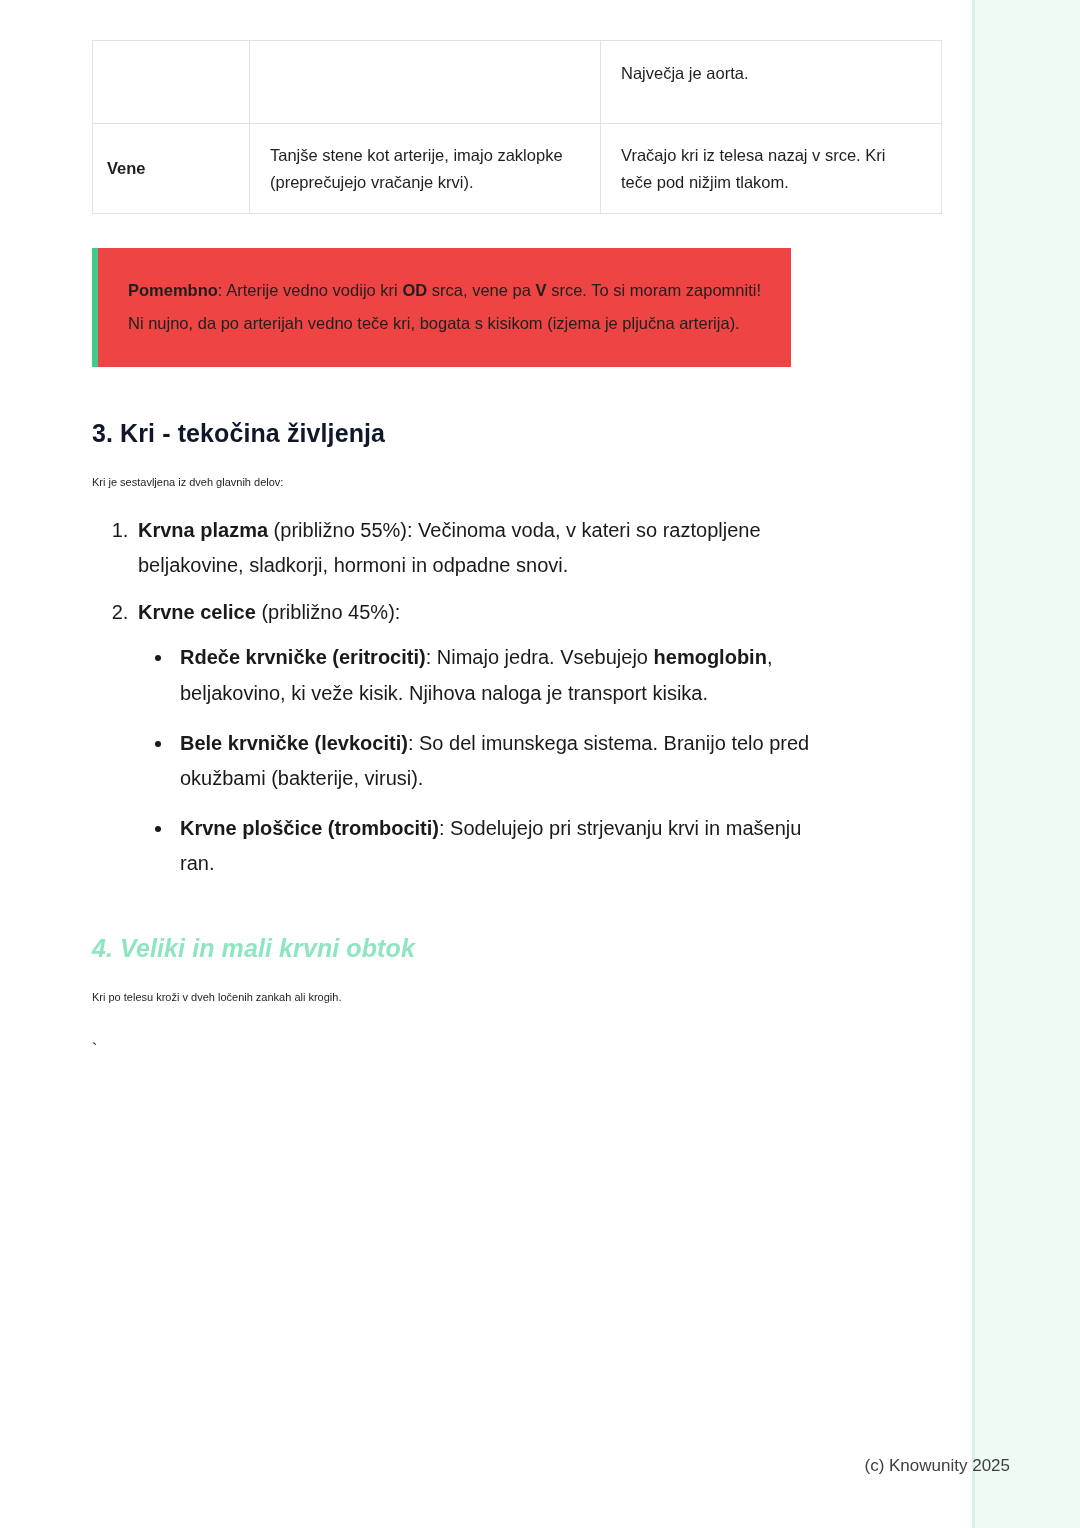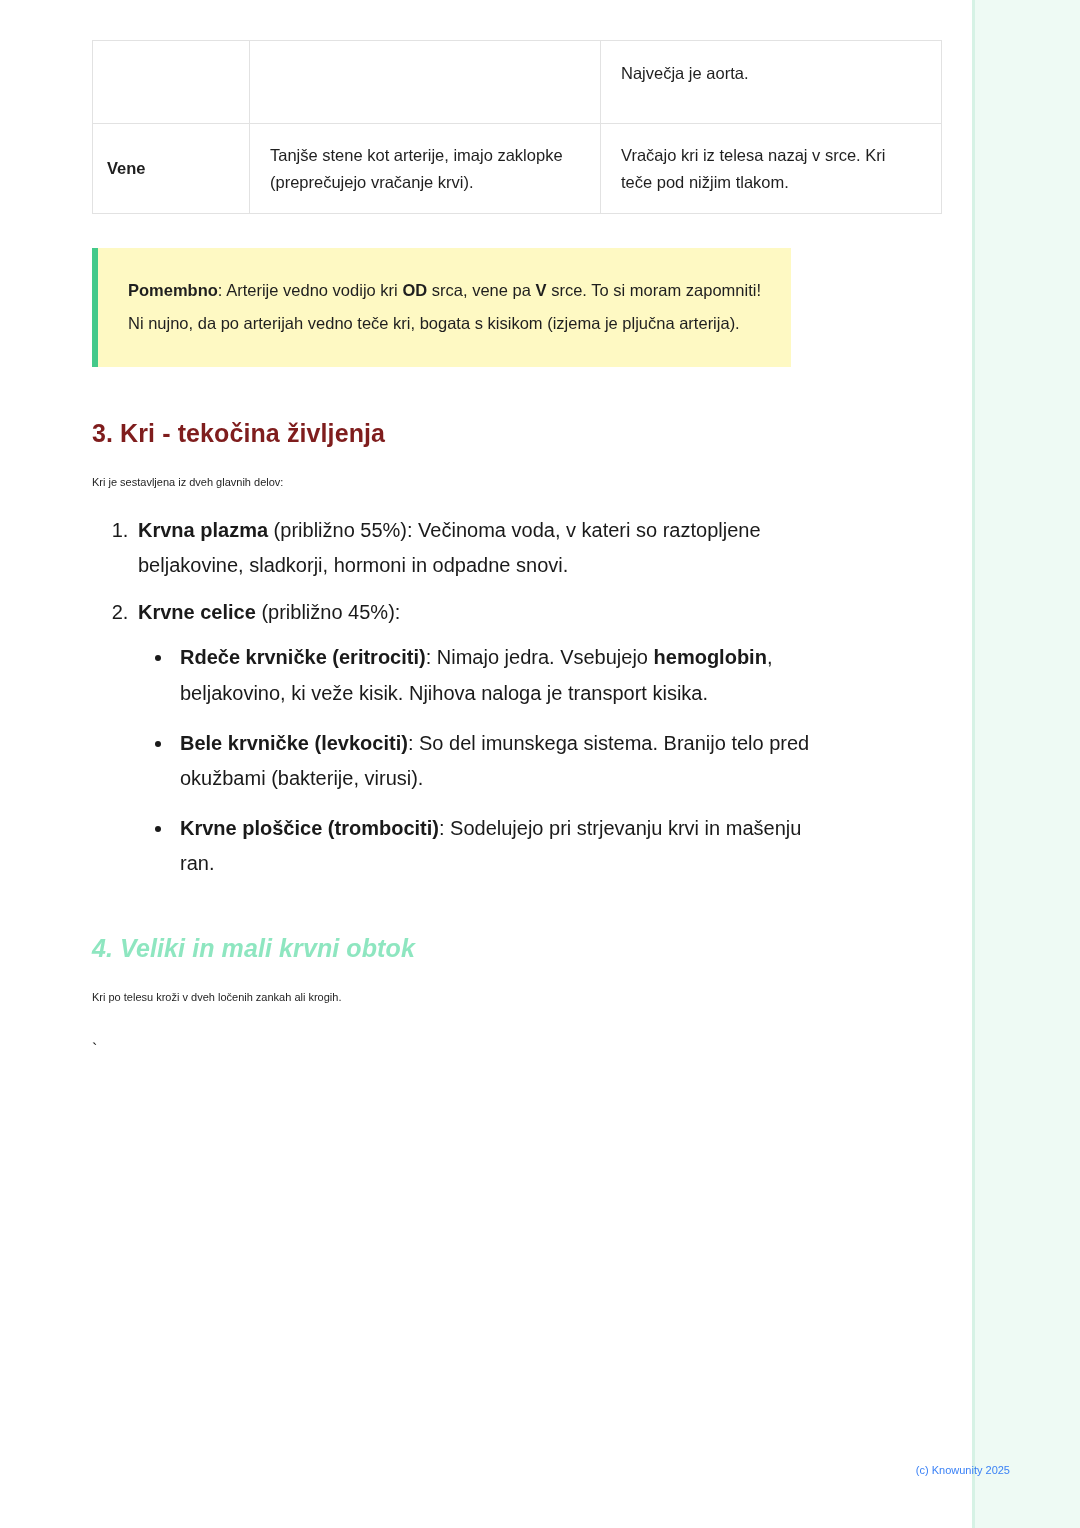--- a/index.html
+++ b/index.html
@@ -81,34 +81,34 @@
     height: 46px;
     vertical-align: top;
   }
   .row-clip td.func {
     padding-top: 0;
   }
 
   
   .callout {
     margin-top: 34px;
-    background: #fef9c3;
+    background: #ef4444;
     border-left: 6px solid #44c98a;
     padding: 26px 30px 28px 30px;
     width: 699px;
     box-sizing: border-box;
     font-size: 16.5px;
     line-height: 1.95;
     text-align: justify;
     color: #1f1f1f;
   }
 
   
   h2.section {
-    color: #7f1d1d;
+    color: #0f172a;
     font-size: 25px;
     font-weight: bold;
     margin: 52px 0 0 0;
     letter-spacing: 0.1px;
   }
   h2.section.faded {
     color: #8ee6c0;
     font-style: italic;
   }
 
@@ -145,22 +145,22 @@
     font-size: 16px;
     margin-top: 34px;
     color: #1f1f1f;
     letter-spacing: 0;
   }
 
   .footer {
     position: absolute;
     right: 70px;
     bottom: 52px;
-    font-size: 11px;
-    color: #3b82f6;
+    font-size: 17px;
+    color: #404040;
   }
   .sub { font-size: 0.72em; vertical-align: -0.22em; }
 </style>
 </head>
 <body>
 
 <div class="page">
 
   <div class="right-stripe"></div>
   <div class="right-stripe-line"></div>

